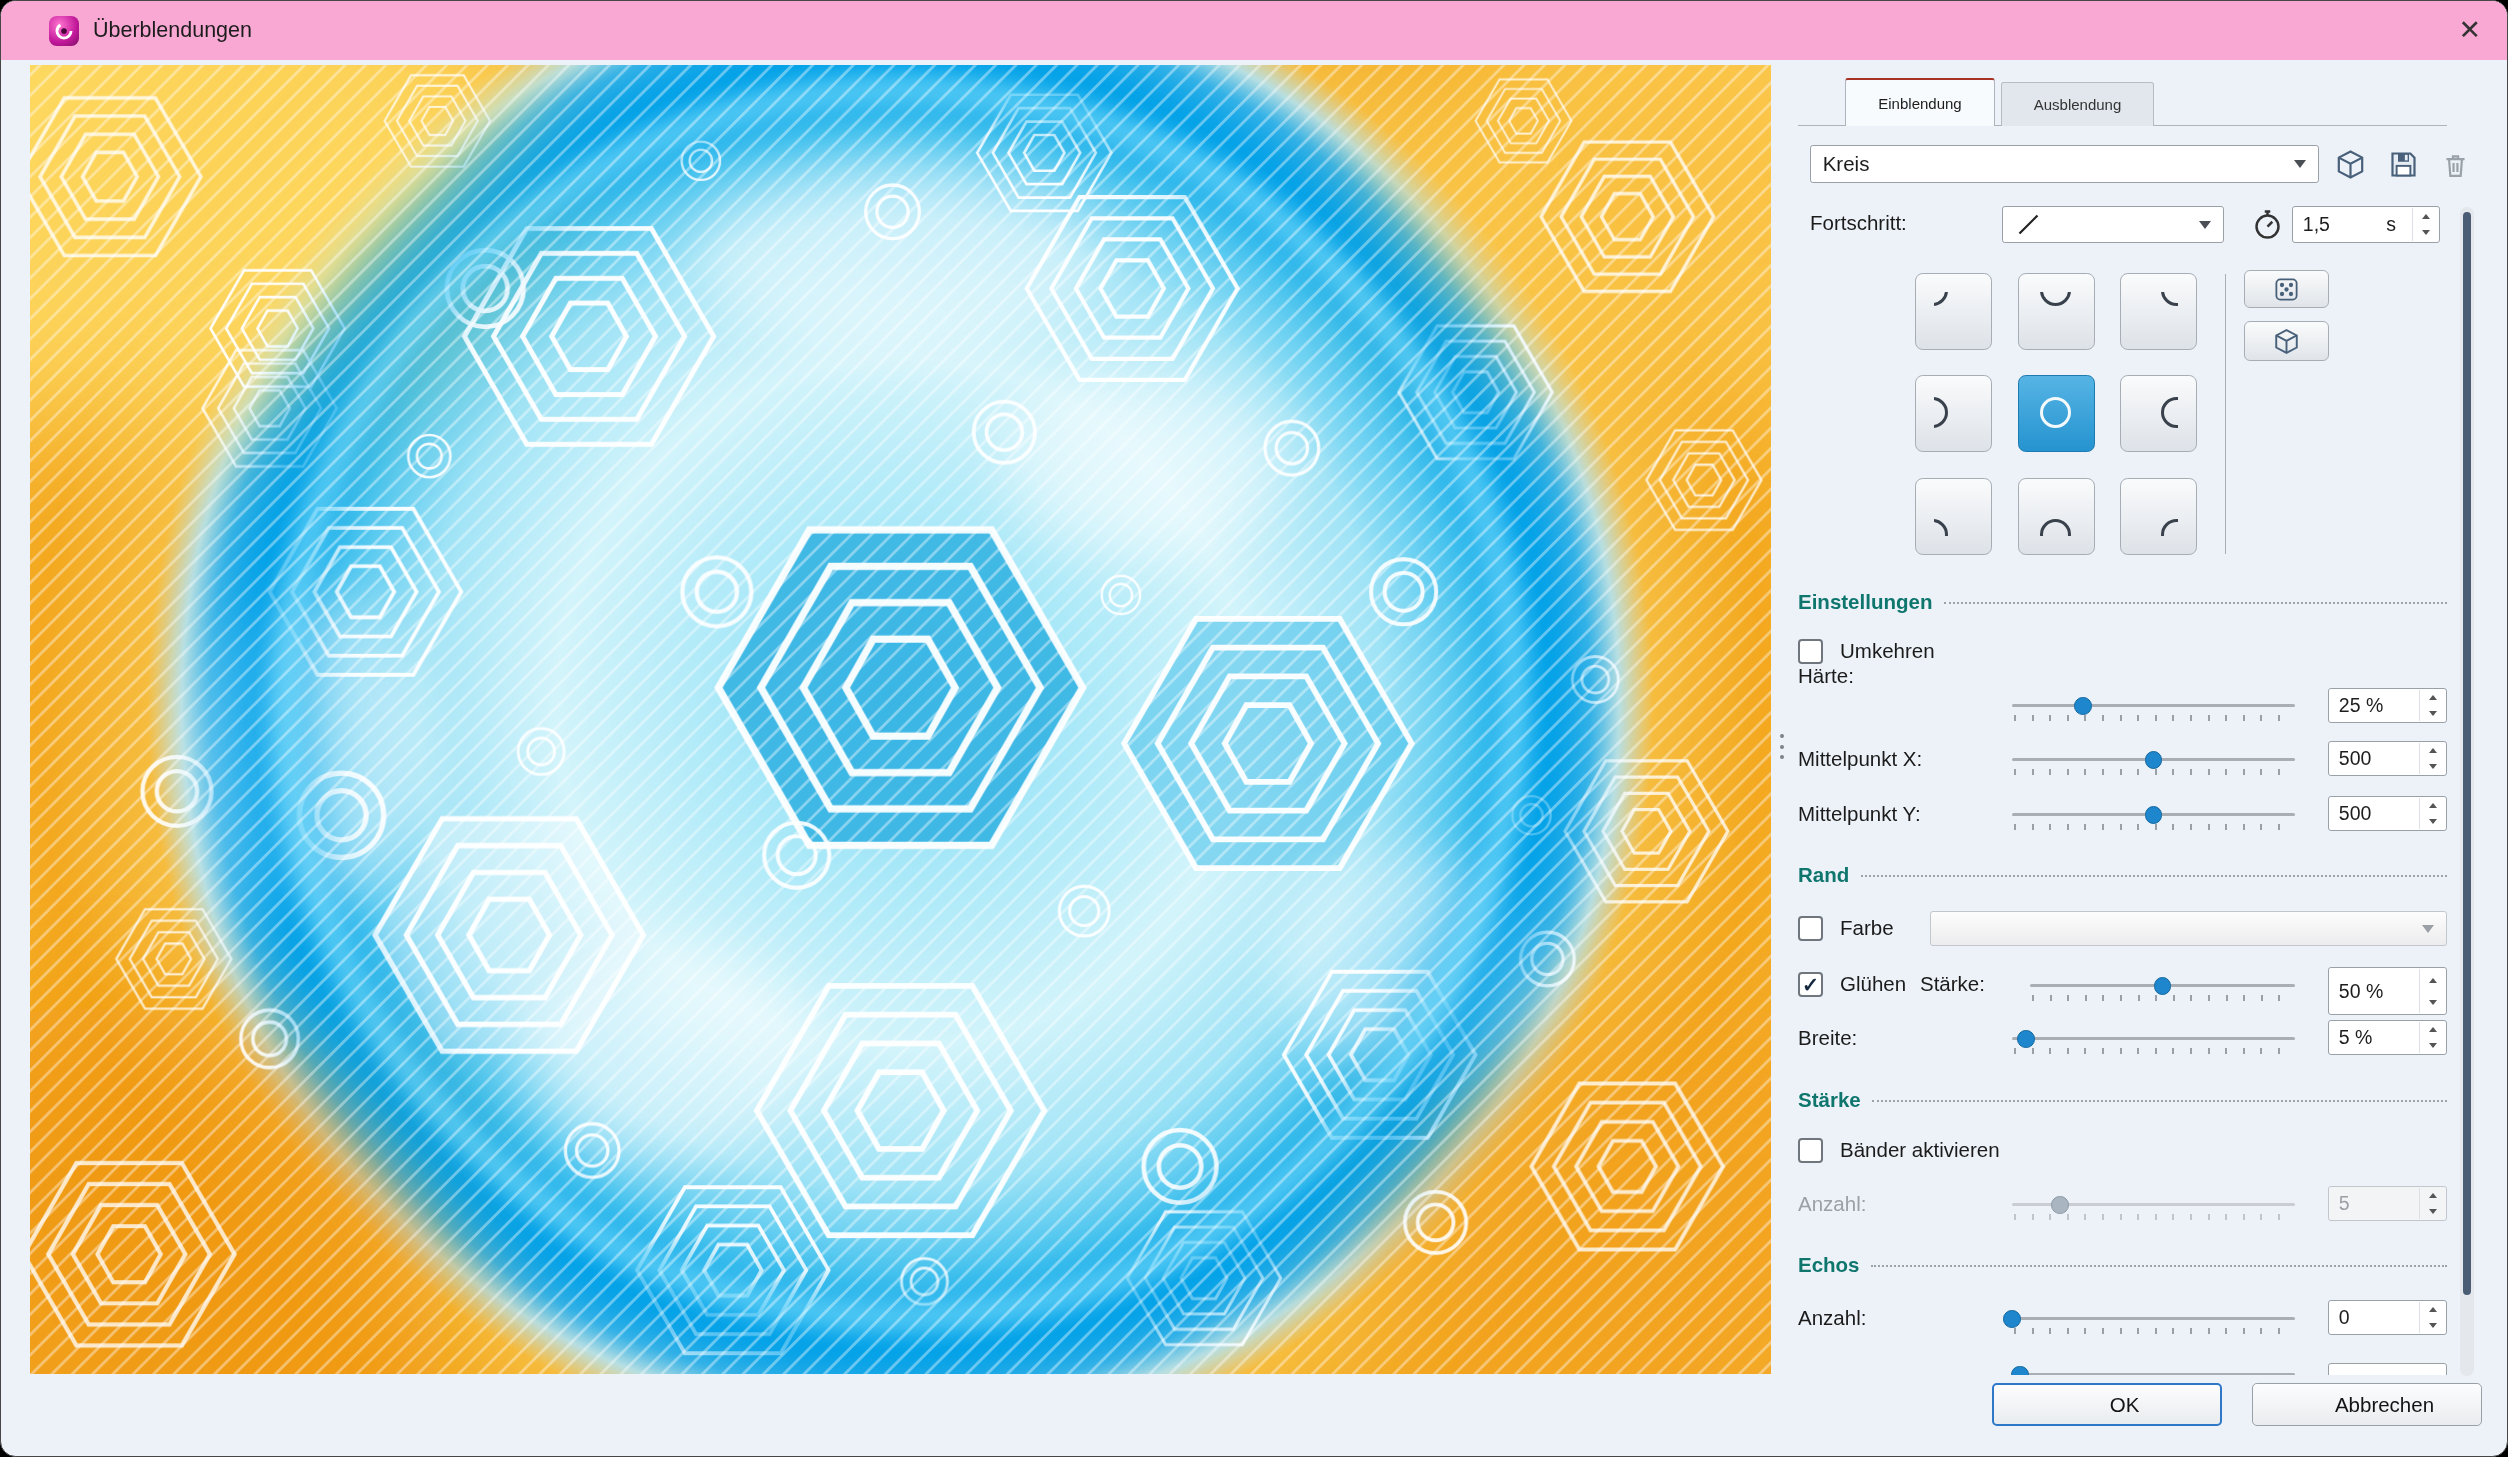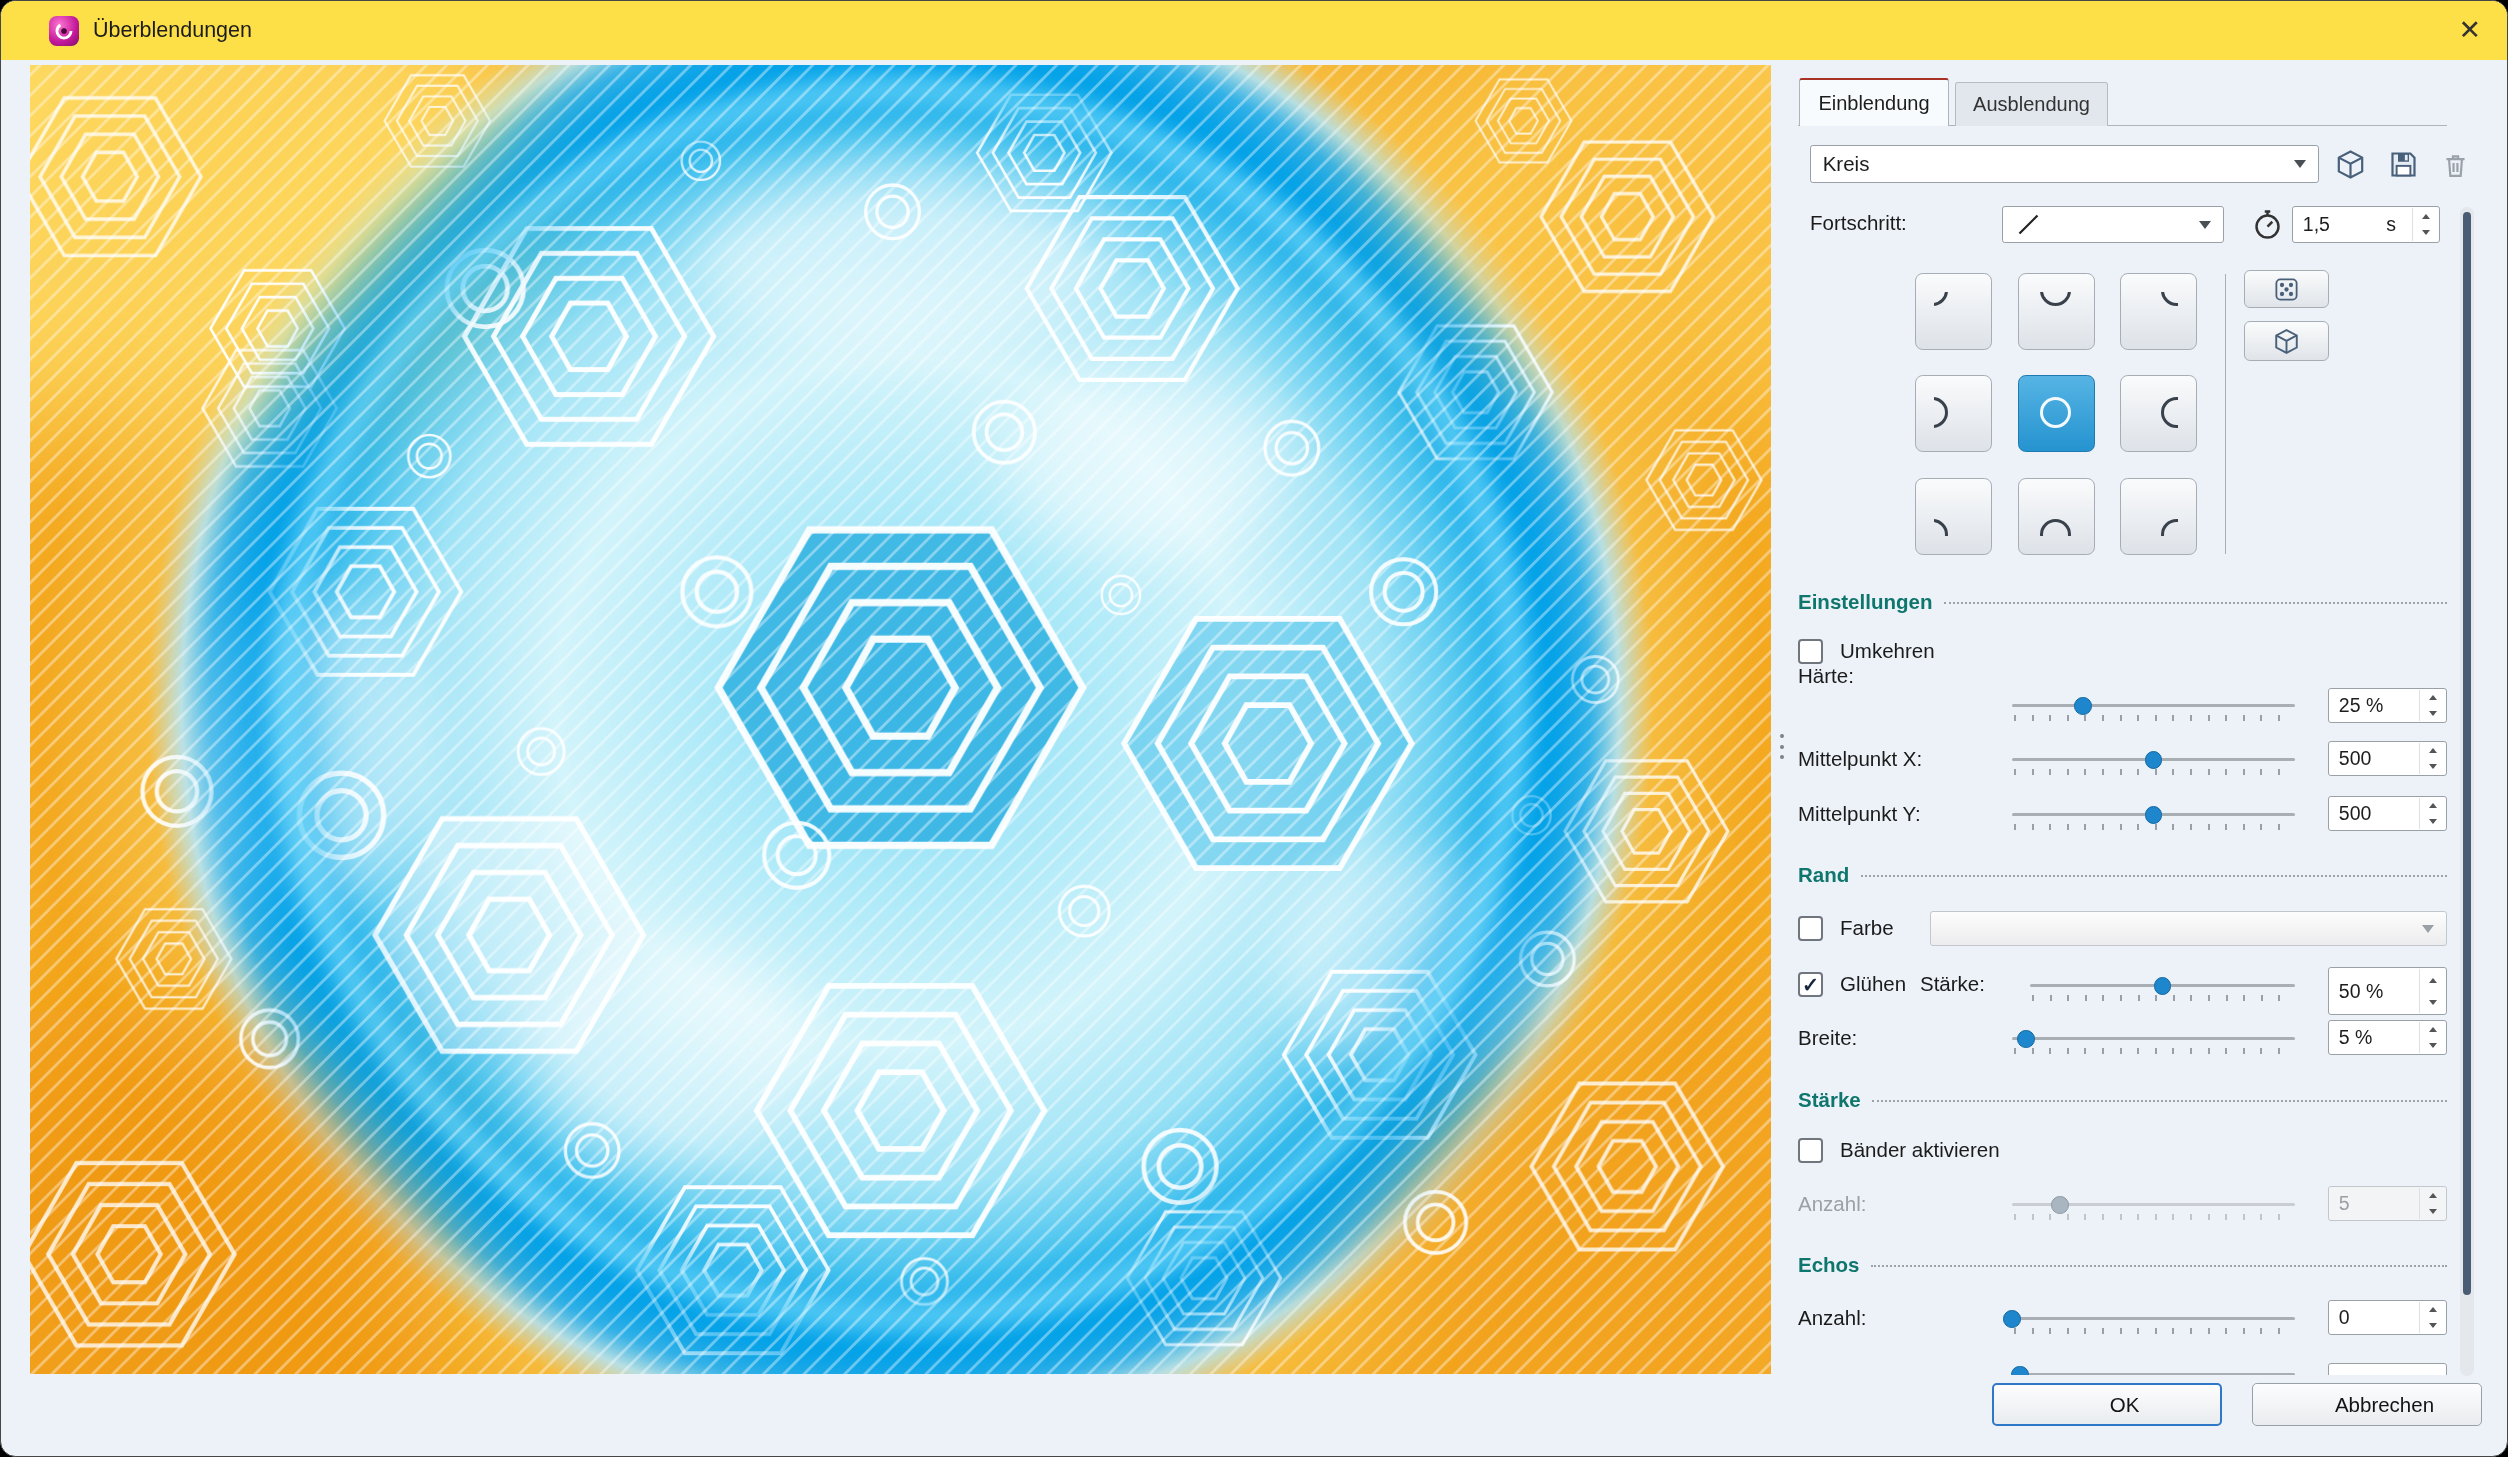--- a/index.html
+++ b/index.html
@@ -1,31 +1,31 @@
 <!DOCTYPE html>
 <html><head>
 <meta charset="utf-8">
 <style>
   html,body{margin:0;padding:0;background:#000;font-family:"Liberation Sans",sans-serif;}
   .window{position:relative;width:2508px;height:1457px;background:#edf2f9;border:1px solid #474747;
           border-radius:15.6px;overflow:hidden;box-sizing:border-box;}
   
-  .titlebar{position:absolute;left:0;top:0;right:0;height:59px;background:#fde047;}
+  .titlebar{position:absolute;left:0;top:0;right:0;height:59px;background:#f9a8d4;}
   .app-icon{position:absolute;left:48px;top:14.6px;width:30px;height:30px;border-radius:7.8px;
             background:radial-gradient(circle at 35% 30%,#ff74d0,#c2189a 60%,#7c0f66);display:flex;align-items:center;justify-content:center;}
   .win-title{position:absolute;left:92px;top:16.6px;font-size:21.5px;color:#1c1c1c;}
   .close-btn{position:absolute;right:11.7px;top:5.9px;width:51px;height:47px;display:flex;align-items:center;justify-content:center;font-size:27px;color:#333;}
   
   .preview{position:absolute;left:29px;top:64px;width:1741px;height:1309px;overflow:hidden;}
   .preview svg{width:100%;height:100%;display:block;}
   .split{position:absolute;left:1779px;top:733px;display:flex;flex-direction:column;gap:6.8px;}
   .split i{width:3.9px;height:3.9px;border-radius:50%;background:#7c828a;}
   
   .tab-line{position:absolute;left:1797px;top:124px;width:649px;height:1px;background:#adb4bc;}
-  .tab{position:absolute;box-sizing:border-box;display:flex;align-items:center;justify-content:center;font-size:20px;color:#1d1d1d;}
+  .tab{position:absolute;box-sizing:border-box;display:flex;align-items:center;justify-content:center;font-size:15px;color:#1d1d1d;margin-left:46px;}
   .tab.active{left:1798px;top:77px;width:150px;height:48px;background:#f8fbfd;border:1px solid #adb4bc;border-top:2.9px solid #a93226;border-bottom:none;border-radius:2.9px 2.9px 0 0;z-index:2;}
   .tab.inactive{left:1954px;top:81px;width:153px;height:44px;background:#e2e7ee;border:1px solid #b6bcc4;border-bottom:none;border-radius:2.9px 2.9px 0 0;color:#333;}
   
   .combo{position:absolute;box-sizing:border-box;background:#fff;border:1px solid #99a0a8;border-radius:2.9px;
          display:flex;align-items:center;padding:0 35px 0 11.7px;font-size:20.5px;color:#1d1d1d;}
   .combo .arrow{position:absolute;right:11.7px;top:50%;margin-top:-3.9px;width:0;height:0;
                 border-left:6.8px solid transparent;border-right:6.8px solid transparent;border-top:8.8px solid #4a4f55;}
   .combo.disabled{background:linear-gradient(#fdfdfd,#ececee);border-color:#c2c7cd;}
   .combo.disabled .arrow{border-top-color:#9aa0a6;}
   .icon-btn{position:absolute;display:flex;align-items:center;justify-content:center;}

